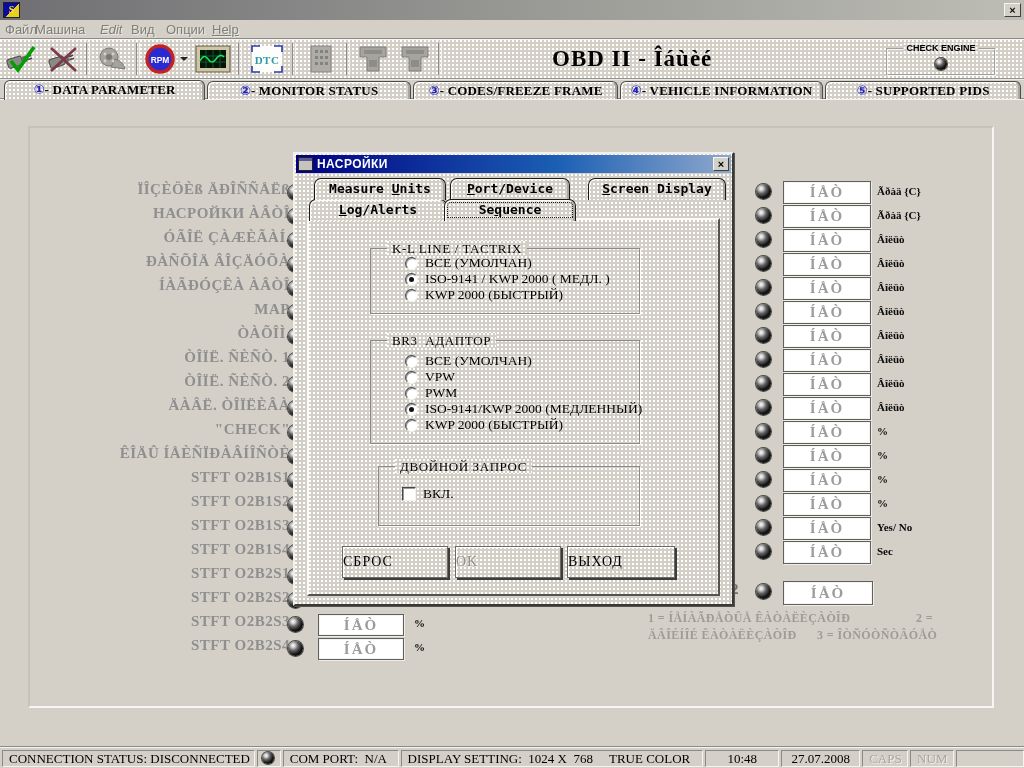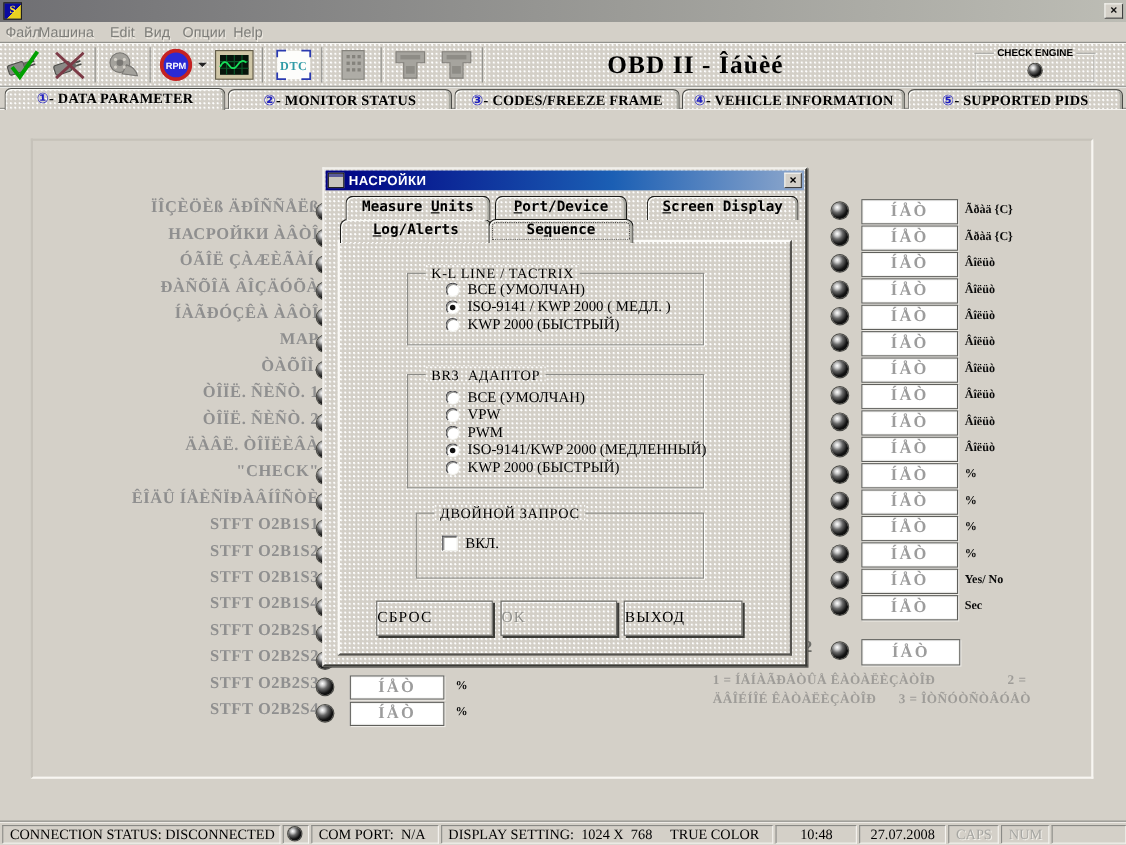--- a/index.html
+++ b/index.html
@@ -122,24 +122,24 @@
 <div id="screen" class="dots">
 
   <div class="titlebar">
     <div class="app-icon">S</div>
     <button class="winx">×</button>
   </div>
 
   <div class="menubar" id="menubar">
       <span class="menu-item" style="left: 5px;">Файл</span>
       <span class="menu-item" style="left: 35px;">Машина</span>
-      <span class="menu-item" style="left: 100px;">Edit</span>
+      <span class="menu-item" style="left: 100px; font-style: italic;">Edit</span>
       <span class="menu-item" style="left: 131px;">Вид</span>
       <span class="menu-item" style="left: 166px;">Опции</span>
-      <span class="menu-item" style="left: 212px;">Help</span>
+      <span class="menu-item" style="left: 212px; text-decoration: underline;">Help</span>
     </div>
 
   <div class="toolbar dots">
     <div class="tbtn">
       <svg width="34" height="30" viewBox="0 0 34 30">
         <g transform="rotate(-18 16 16)">
           <rect x="3" y="12" width="15" height="9" rx="2" fill="#8a8a86" stroke="#4a4a46"></rect>
           <rect x="18" y="13.5" width="5" height="6" fill="#6a6a66"></rect>
           <line x1="23" y1="15" x2="28" y2="15" stroke="#4a4a46" stroke-width="1.6"></line>
           <line x1="23" y1="18" x2="28" y2="18" stroke="#4a4a46" stroke-width="1.6"></line>

